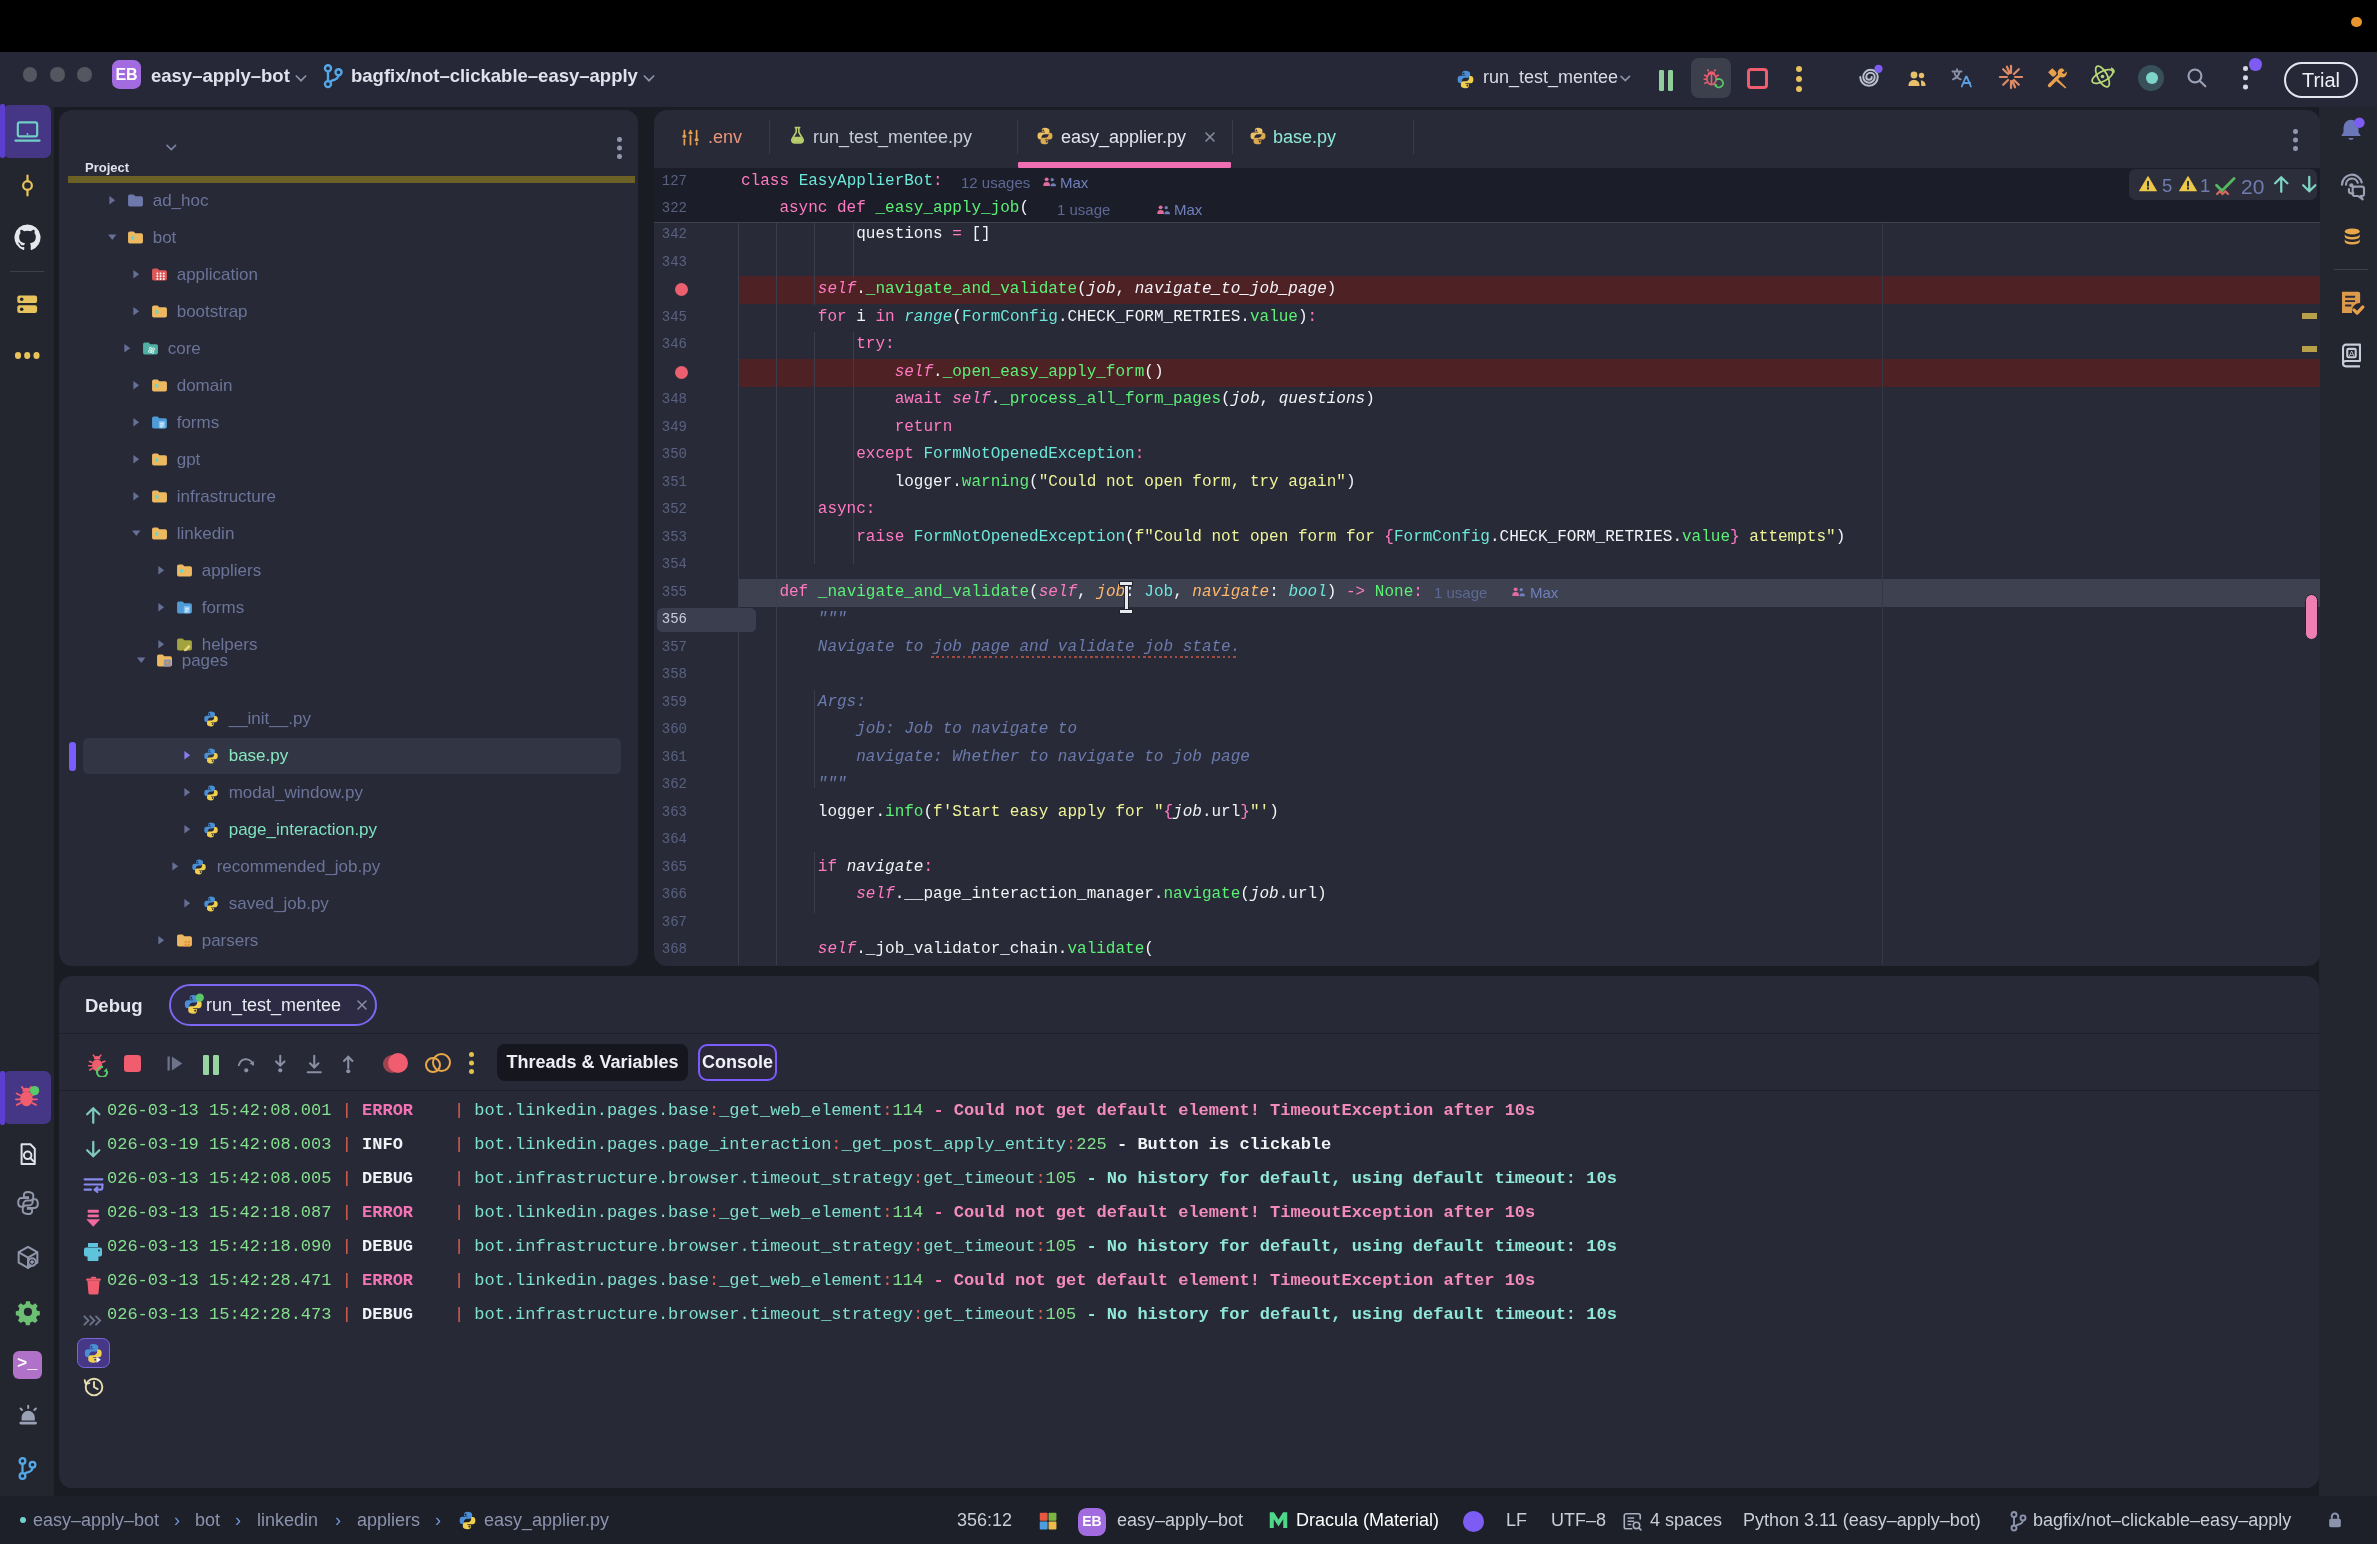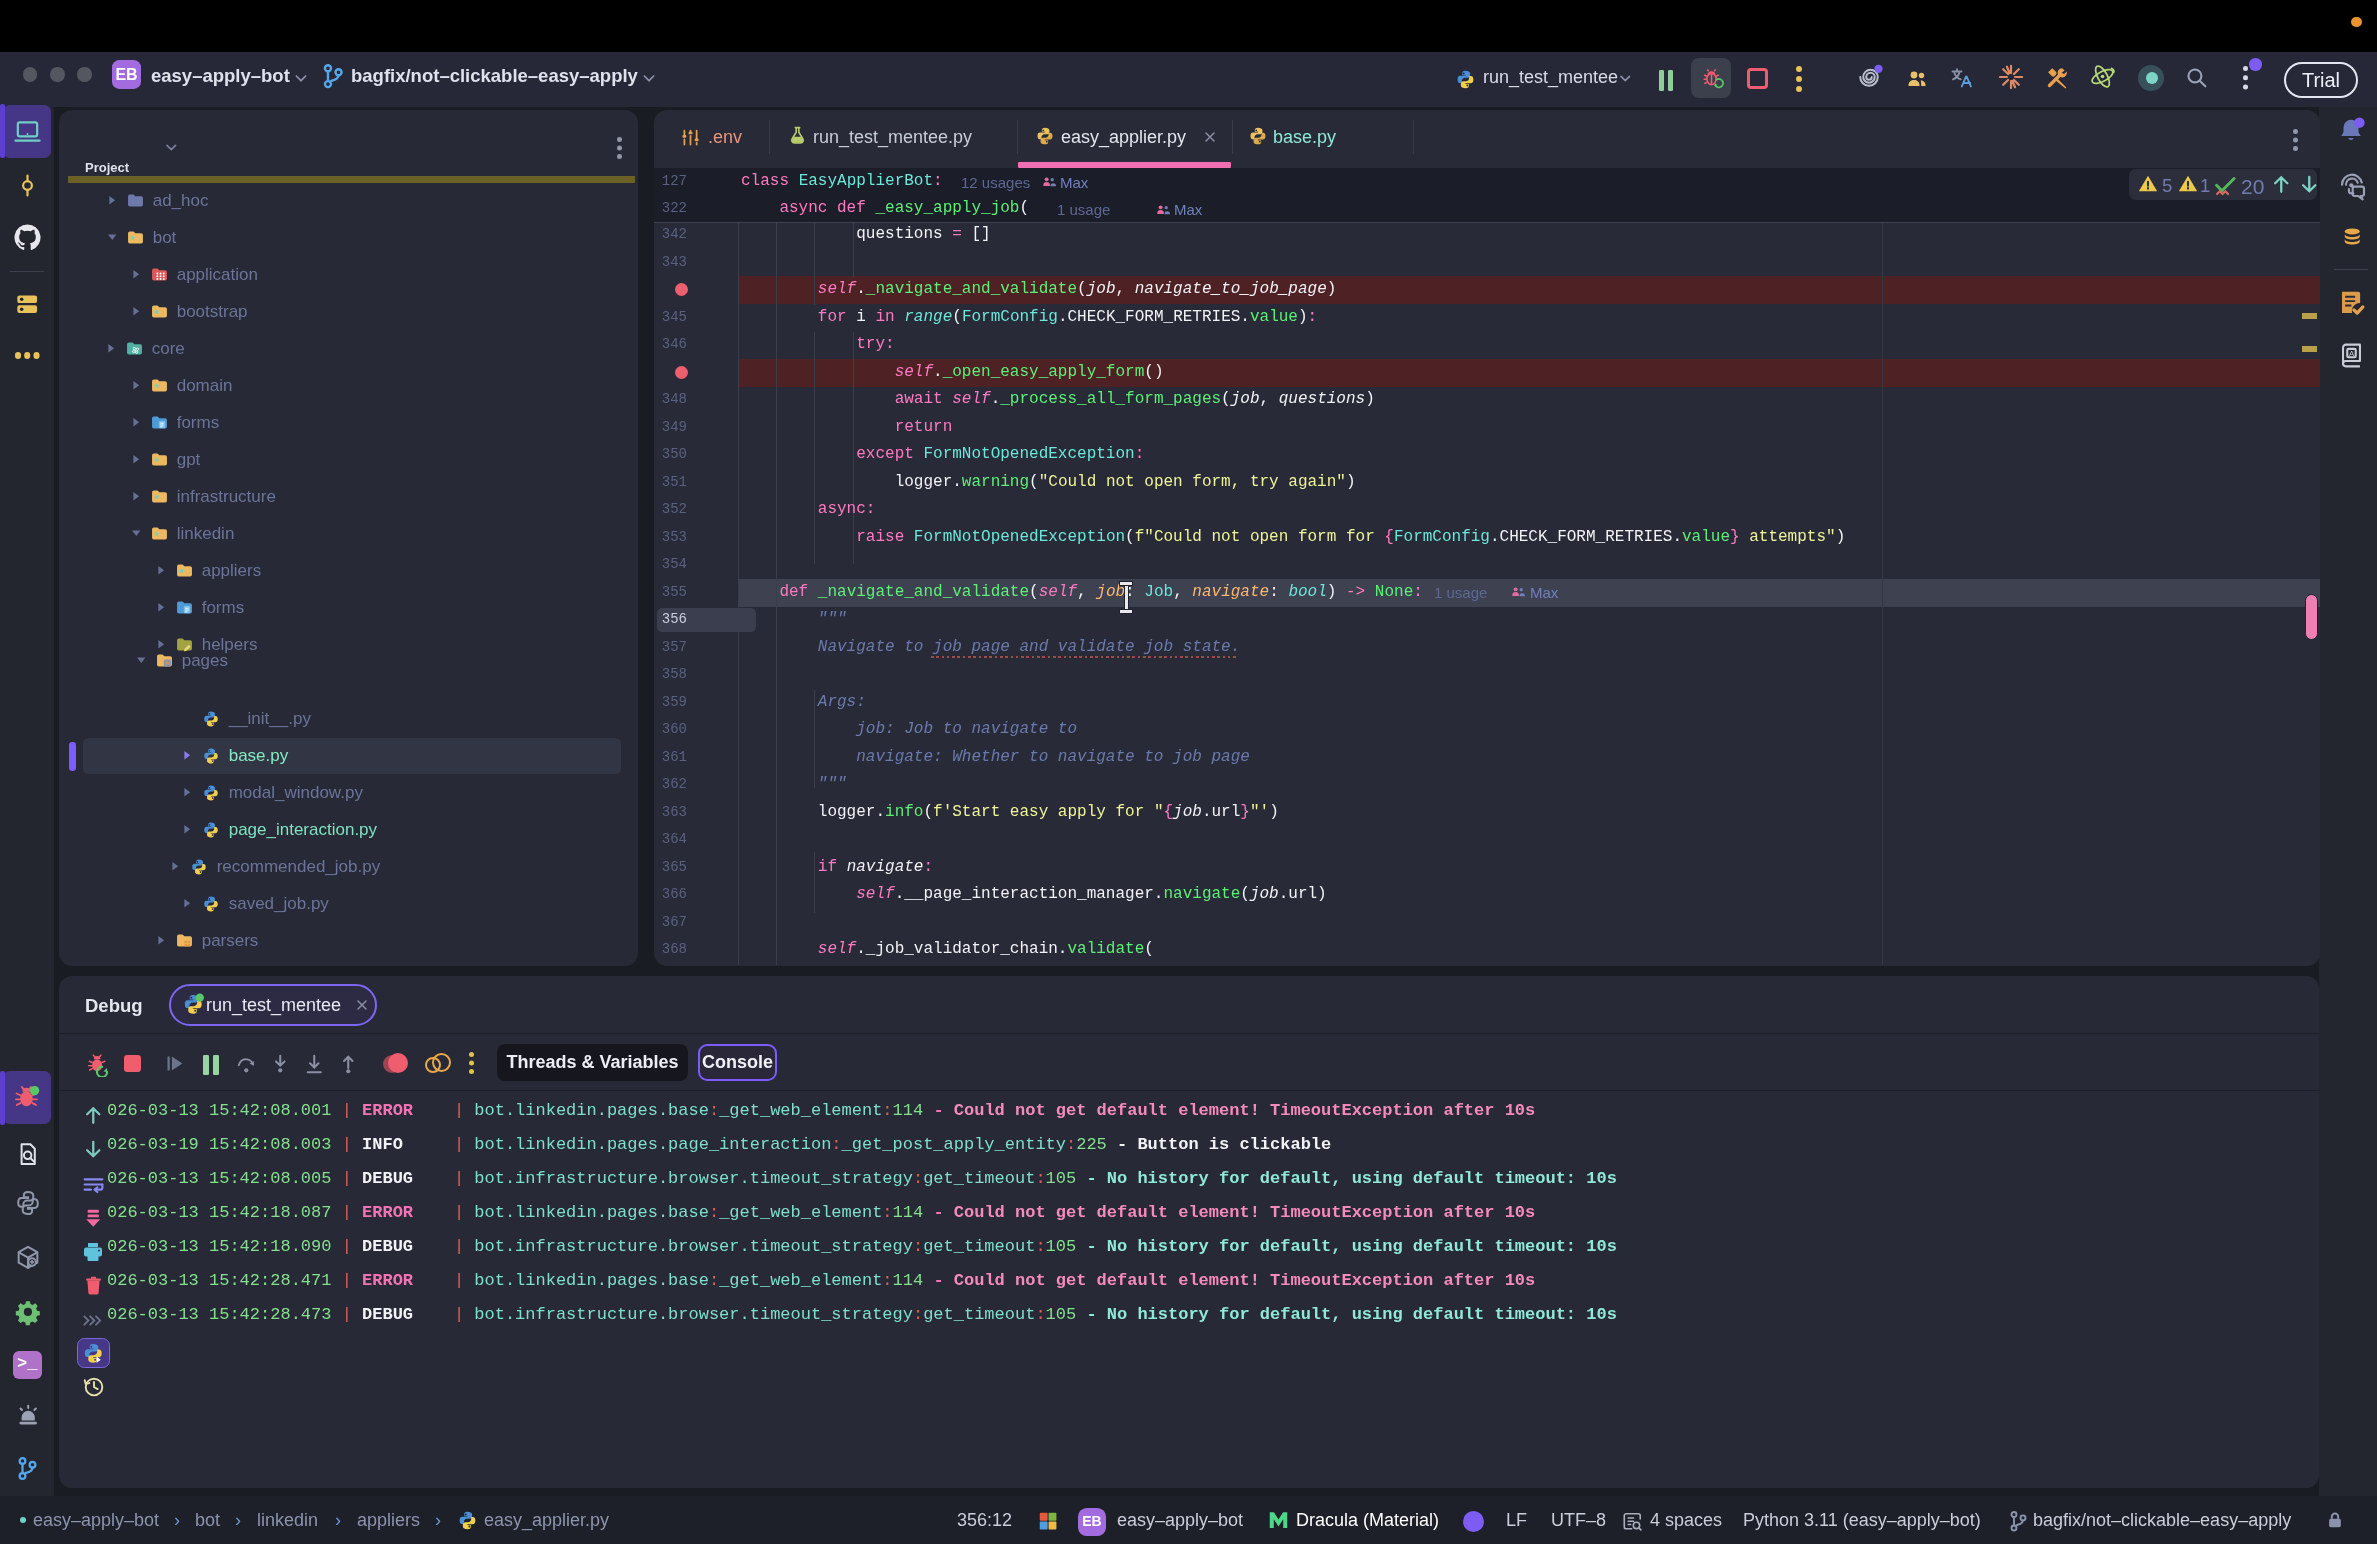--- a/index.html
+++ b/index.html
@@ -324,21 +324,21 @@
         <circle cx="13.5" cy="17" r="1.4"></circle>
         <circle cx="18" cy="17" r="1.4"></circle>
       </g>
     </svg><div class="tgap"></div>application</div>
 <div class="trow" style="top:293px; padding-left:71px;"><svg width="12.5" height="12.5" viewBox="0 0 24 24" fill="#666f95">
       <use href="#arr-r"></use>
     </svg><div class="tgap2"></div><svg width="17" height="15" viewBox="0 0 24 21" fill="#ecb960">
       <use href="#fold"></use>
       <circle cx="8" cy="11" r="2.6" fill="#6fd3c8"></circle>
     </svg><div class="tgap"></div>bootstrap</div>
-<div class="trow" style="top:330px; padding-left:46px;"><svg width="12.5" height="12.5" viewBox="0 0 24 24" fill="#666f95">
+<div class="trow" style="top:330px; padding-left:62px;"><svg width="12.5" height="12.5" viewBox="0 0 24 24" fill="#666f95">
       <use href="#arr-r"></use>
     </svg><div class="tgap2"></div><svg width="17" height="15" viewBox="0 0 24 21" fill="#51b0a4">
       <use href="#fold"></use>
       <g stroke="#eaf6f4" stroke-width="1.1" fill="none">
         <ellipse cx="13.5" cy="13" rx="5" ry="2" transform="rotate(-30 13.5 13)"></ellipse>
         <ellipse cx="13.5" cy="13" rx="5" ry="2" transform="rotate(60 13.5 13)"></ellipse>
         <circle cx="13.5" cy="13" r="1" fill="#eaf6f4" stroke="none"></circle>
       </g>
     </svg><div class="tgap"></div>core</div>
 <div class="trow" style="top:367px; padding-left:71px;"><svg width="12.5" height="12.5" viewBox="0 0 24 24" fill="#666f95">

